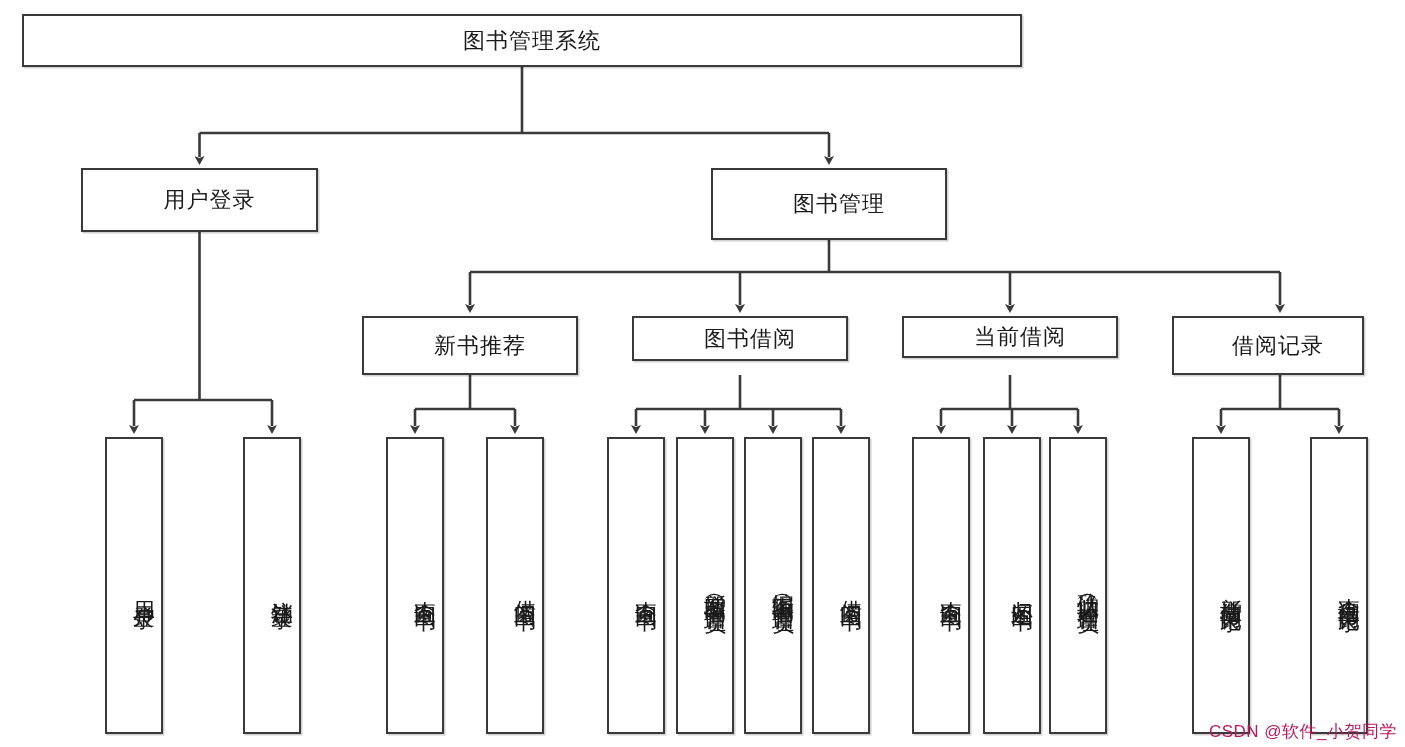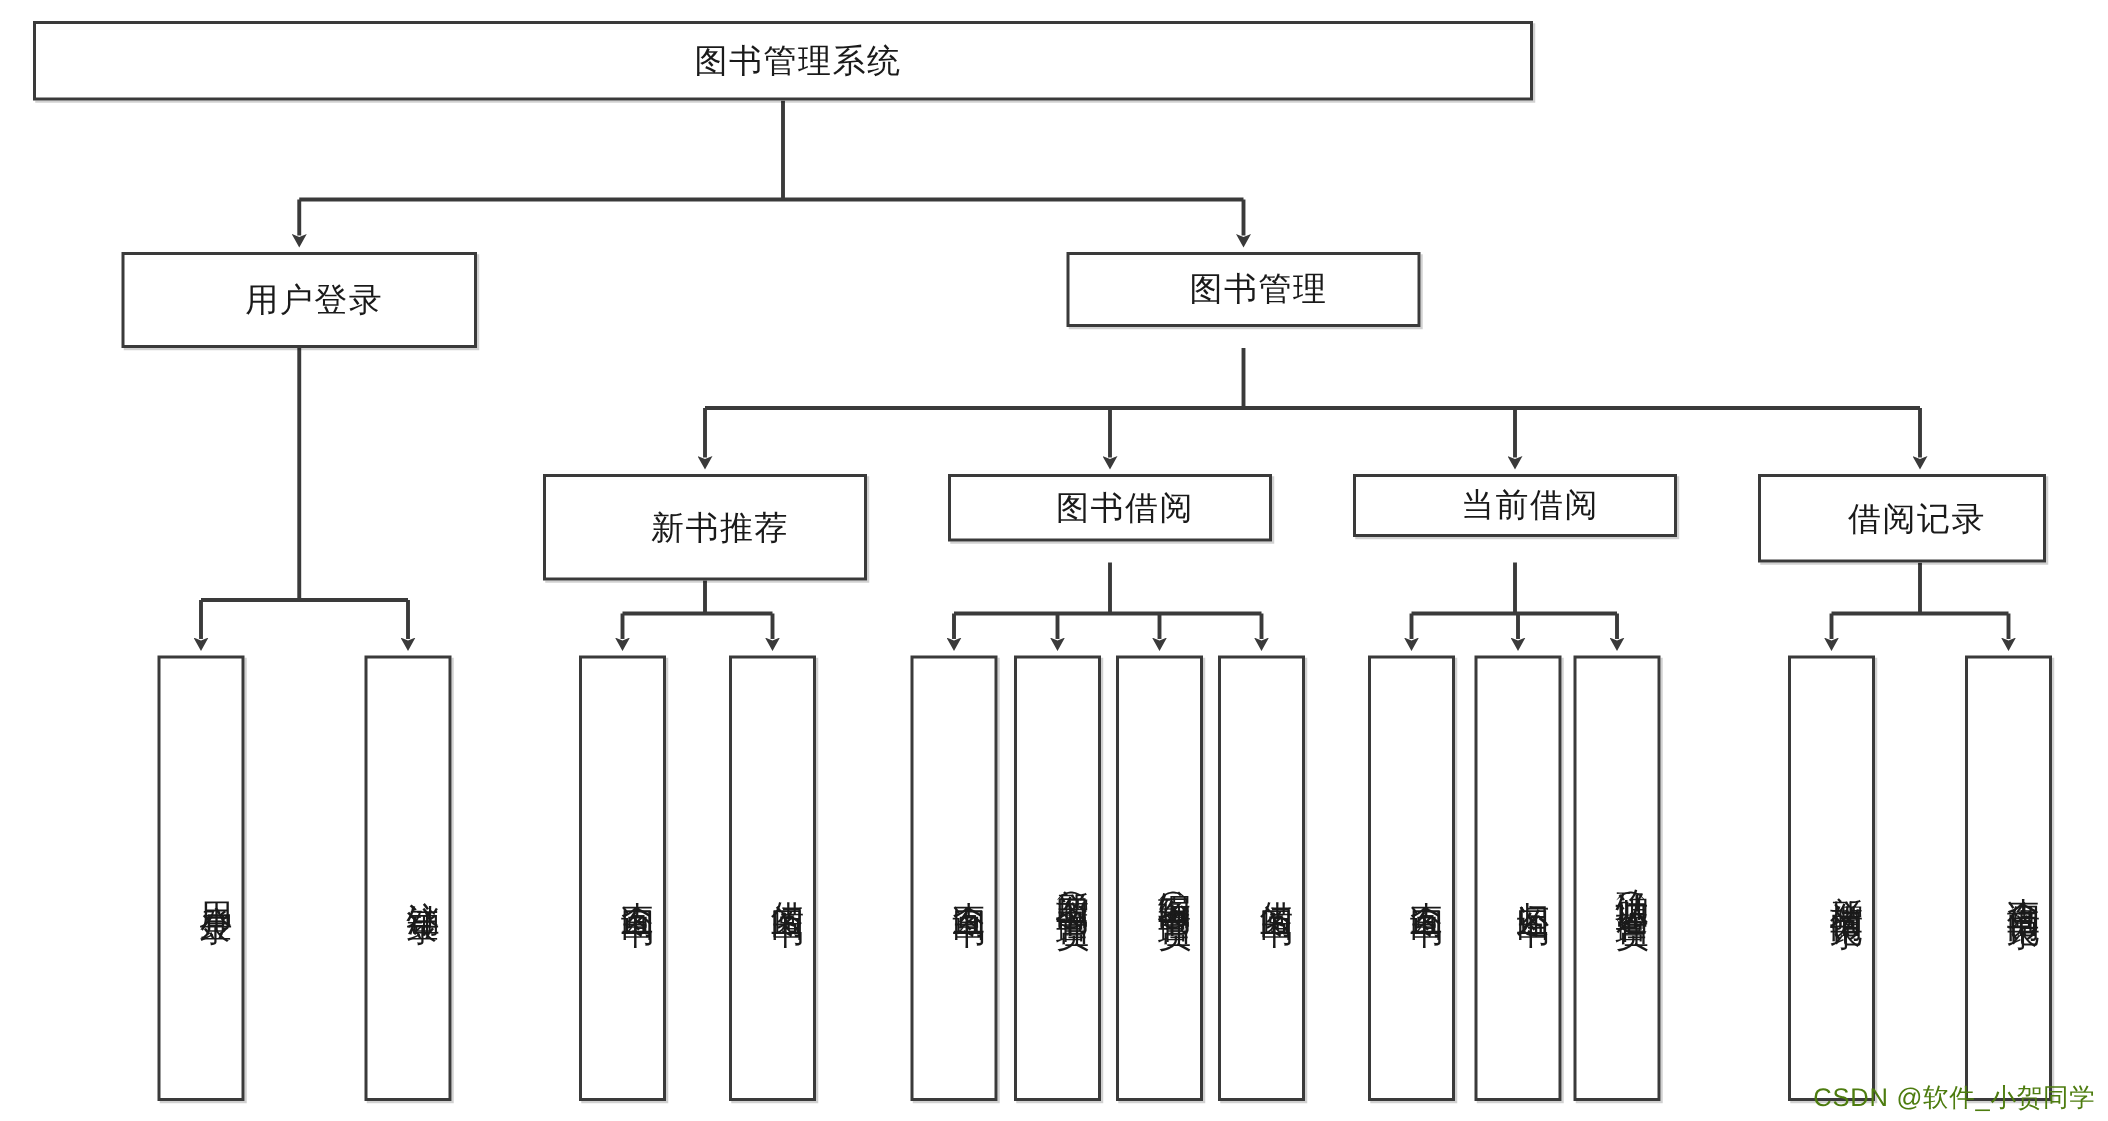--- a/index.html
+++ b/index.html
@@ -55,21 +55,21 @@
   .node.v .vtext {
     writing-mode: vertical-rl;
     text-orientation: upright;
     white-space: nowrap;
   }
   .watermark {
     position: absolute;
     right: 8px;
     bottom: 4px;
     font-size: 17px;
-    color: #4d7c0f;
+    color: #be185d;
     letter-spacing: 0.5px;
     white-space: nowrap;
   }
 </style>
 </head>
 <body>
 
 <div id="canvas">
 
   <svg id="edges" viewBox="0 0 1405 747" xmlns="http://www.w3.org/2000/svg">
@@ -115,24 +115,24 @@
       </g>
   </svg>
 
   <div id="nodes">
       <div class="node root" style="left: 22px; top: 14px; width: 1000px; height: 53px;">
         <span class="htext">图书管理系统</span>
       </div>
       <div class="node h" style="left: 81px; top: 168px; width: 237px; height: 64px;">
         <span class="htext">用户登录</span>
       </div>
-      <div class="node h" style="left: 711px; top: 168px; width: 236px; height: 50px;">
+      <div class="node h" style="left: 711px; top: 168px; width: 236px; height: 72px;">
         <span class="htext">图书管理</span>
       </div>
-      <div class="node h" style="left: 362px; top: 316px; width: 216px; height: 71px; align-items: center;">
+      <div class="node h" style="left: 362px; top: 316px; width: 216px; height: 59px; align-items: center;">
         <span class="htext">新书推荐</span>
       </div>
       <div class="node h" style="left: 632px; top: 316px; width: 216px; height: 45px;">
         <span class="htext">图书借阅</span>
       </div>
       <div class="node h" style="left: 902px; top: 316px; width: 216px; height: 42px;">
         <span class="htext">当前借阅</span>
       </div>
       <div class="node h" style="left: 1172px; top: 316px; width: 192px; height: 59px;">
         <span class="htext">借阅记录</span>

